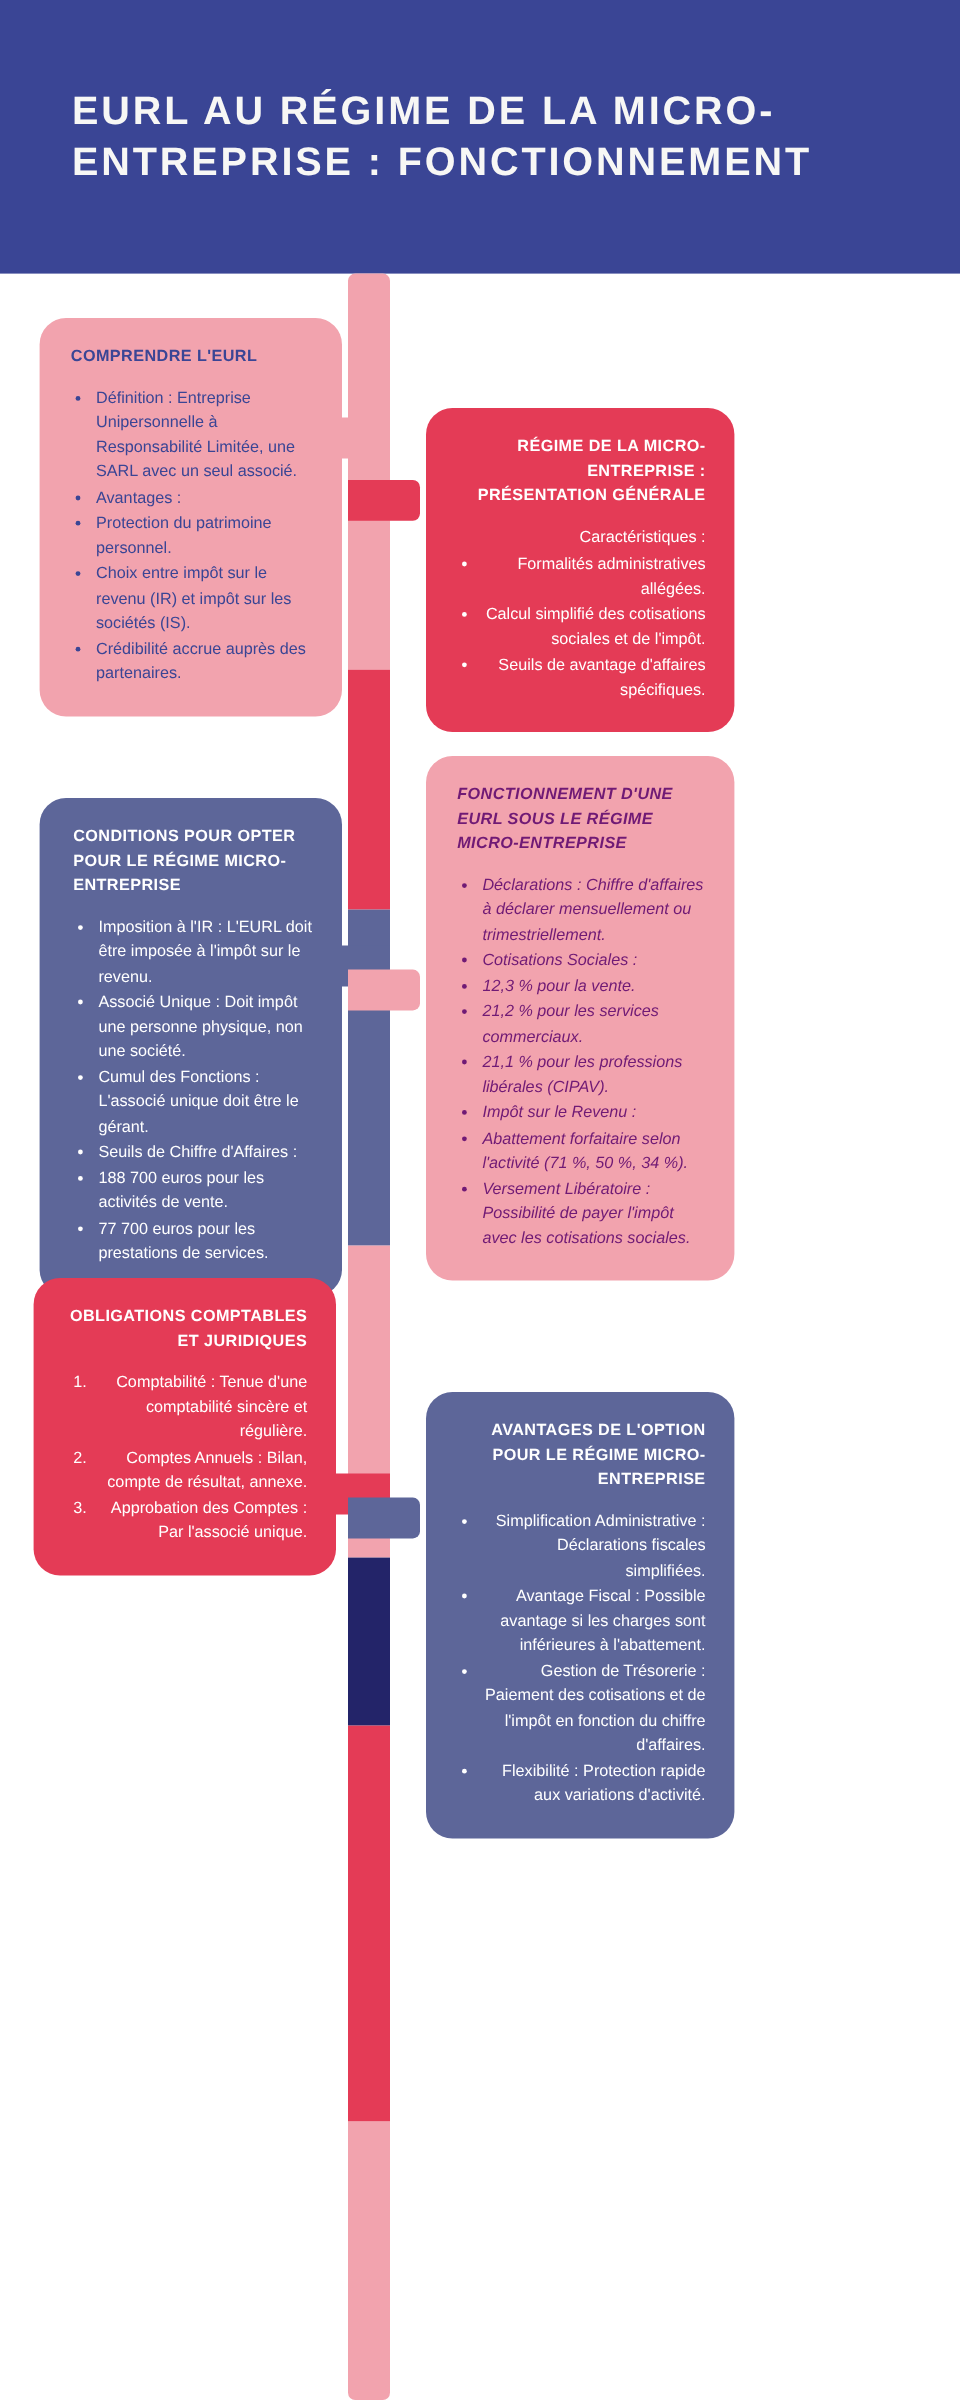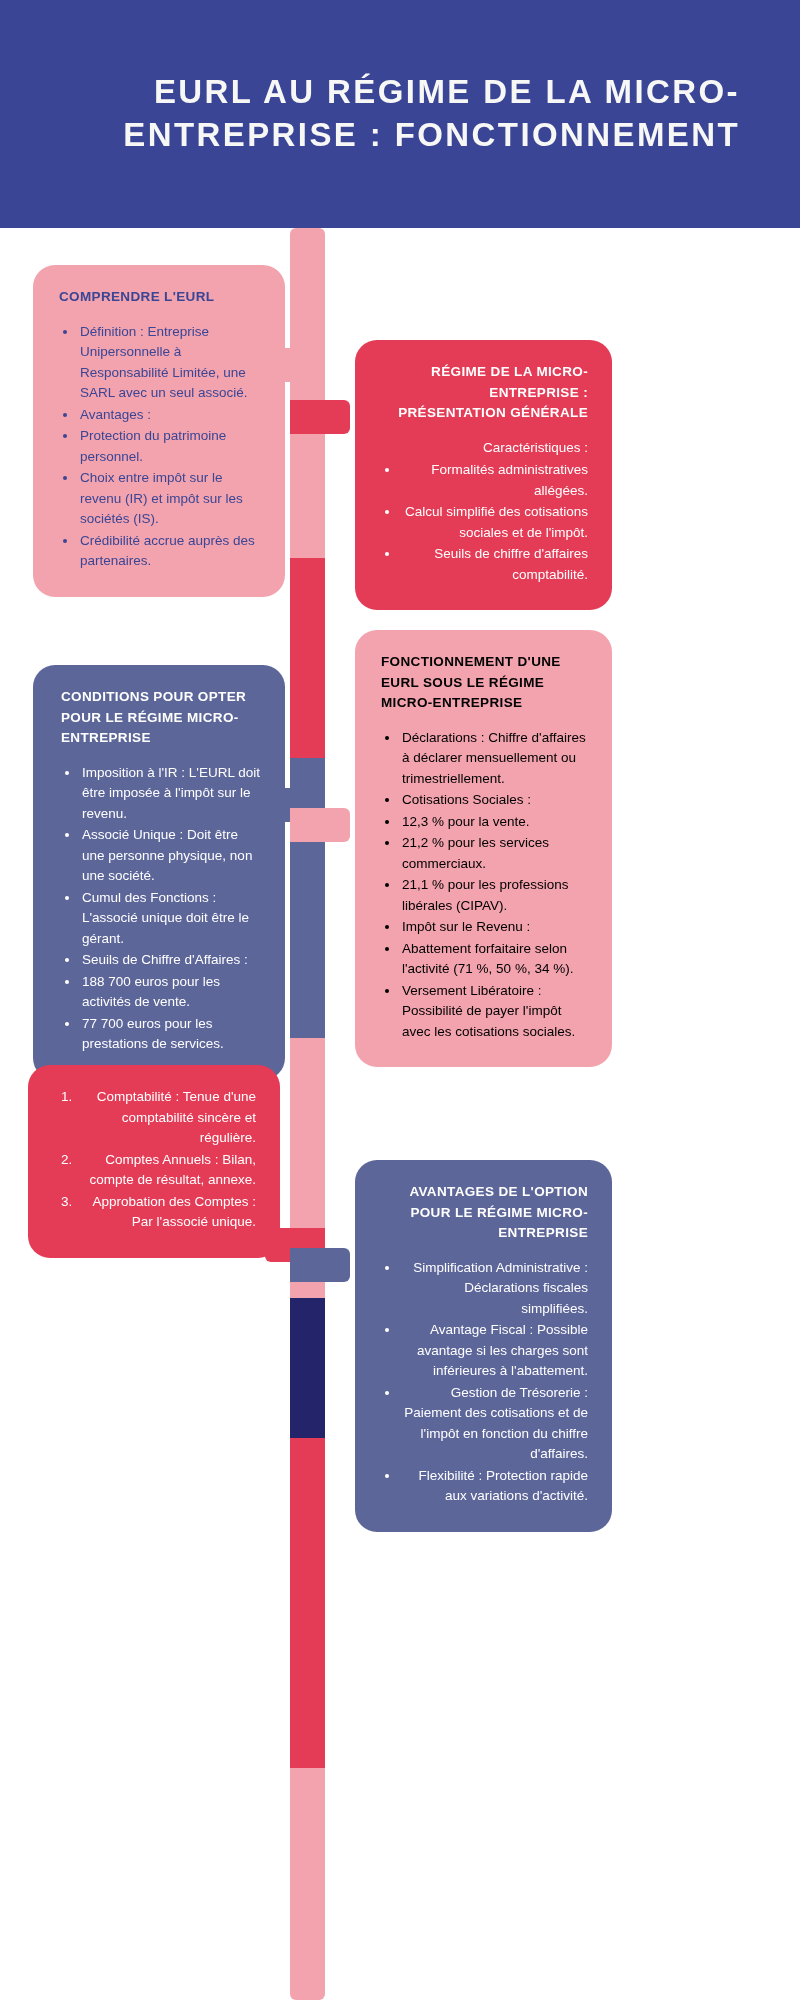--- a/index.html
+++ b/index.html
@@ -31,21 +31,21 @@
     padding:0 60px;
   }
   .header h1{
     margin:0;
     color:#f7f7f5;
     font-family:"Liberation Sans", sans-serif;
     font-size:33px;
     font-weight:bold;
     line-height:1.30;
     letter-spacing:2.4px;
-    text-align:right;
+    text-align:left;
     text-transform:uppercase;
   }
 
   
   .spine{
     position:absolute;
     left:290px;
     width:35px;
     top:228px;
     height:1772px;
@@ -104,21 +104,21 @@
     margin:0 0 1px 0;
     padding-left:2px;
   }
   .card ul li::marker{ font-size:13px; }
   .card ol li::marker{ font-weight:normal; }
 
   
   .c-pink      { background:#f2a3ae; color:#3a4595; }
   .c-crimson   { background:#e43b56; color:#ffffff;text-align:right; }
   .c-slate     { background:#5d6699; color:#ffffff; }
-  .c-pinklight { background:#f2a3ae; color:#000000; }
+  .c-pinklight { background:#f2a3ae; color:#701a75;font-style:italic; }
 
   .bar-pink{ background:#f2a3ae; }
   .bar-crimson{ background:#e43b56; }
   .bar-slate{ background:#5d6699; }
   .bar-navy{ background:#232469; }
 </style>
 </head>
 <body>
 
 <div class="page">
@@ -154,29 +154,29 @@
       <li>Crédibilité accrue auprès des partenaires.</li>
     </ul>
   </div>
 
   <div class="card c-crimson" style="left:355px; top:340px; width:257px;">
     <h2>RÉGIME DE LA MICRO-ENTREPRISE : PRÉSENTATION GÉNÉRALE</h2>
     <p class="lead">Caractéristiques :</p>
     <ul>
       <li>Formalités administratives allégées.</li>
       <li>Calcul simplifié des cotisations sociales et de l'impôt.</li>
-      <li>Seuils de chiffre d'affaires comptabilité.</li>
+      <li>Seuils de avantage d'affaires spécifiques.</li>
     </ul>
   </div>
 
   <div class="card c-slate" style="left:33px; top:665px; width:252px;padding-left:28px;">
     <h2>CONDITIONS POUR OPTER POUR LE RÉGIME MICRO-ENTREPRISE</h2>
     <ul>
       <li>Imposition à l'IR : L'EURL doit être imposée à l'impôt sur le revenu.</li>
-      <li>Associé Unique : Doit être une personne physique, non une société.</li>
+      <li>Associé Unique : Doit impôt une personne physique, non une société.</li>
       <li>Cumul des Fonctions : L'associé unique doit être le gérant.</li>
       <li>Seuils de Chiffre d'Affaires :</li>
       <li>188 700 euros pour les activités de vente.</li>
       <li>77 700 euros pour les prestations de services.</li>
     </ul>
   </div>
 
   <div class="card c-pinklight" style="left:355px; top:630px; width:257px;">
     <h2>FONCTIONNEMENT D'UNE EURL SOUS LE RÉGIME MICRO-ENTREPRISE</h2>
     <ul>
@@ -185,20 +185,21 @@
       <li>12,3 % pour la vente.</li>
       <li>21,2 % pour les services commerciaux.</li>
       <li>21,1 % pour les professions libérales (CIPAV).</li>
       <li>Impôt sur le Revenu :</li>
       <li>Abattement forfaitaire selon l'activité (71 %, 50 %, 34 %).</li>
       <li>Versement Libératoire : Possibilité de payer l'impôt avec les cotisations sociales.</li>
     </ul>
   </div>
 
   <div class="card c-crimson" style="left:28px; top:1065px; width:252px;">
+    <h2>OBLIGATIONS COMPTABLES ET JURIDIQUES</h2>
     <ol>
       <li>Comptabilité : Tenue d'une comptabilité sincère et régulière.</li>
       <li>Comptes Annuels : Bilan, compte de résultat, annexe.</li>
       <li>Approbation des Comptes : Par l'associé unique.</li>
     </ol>
   </div>
 
   <div class="card c-slate" style="left:355px; top:1160px; width:257px;text-align:right;">
     <h2>AVANTAGES DE L'OPTION POUR LE RÉGIME MICRO-ENTREPRISE</h2>
     <ul>

